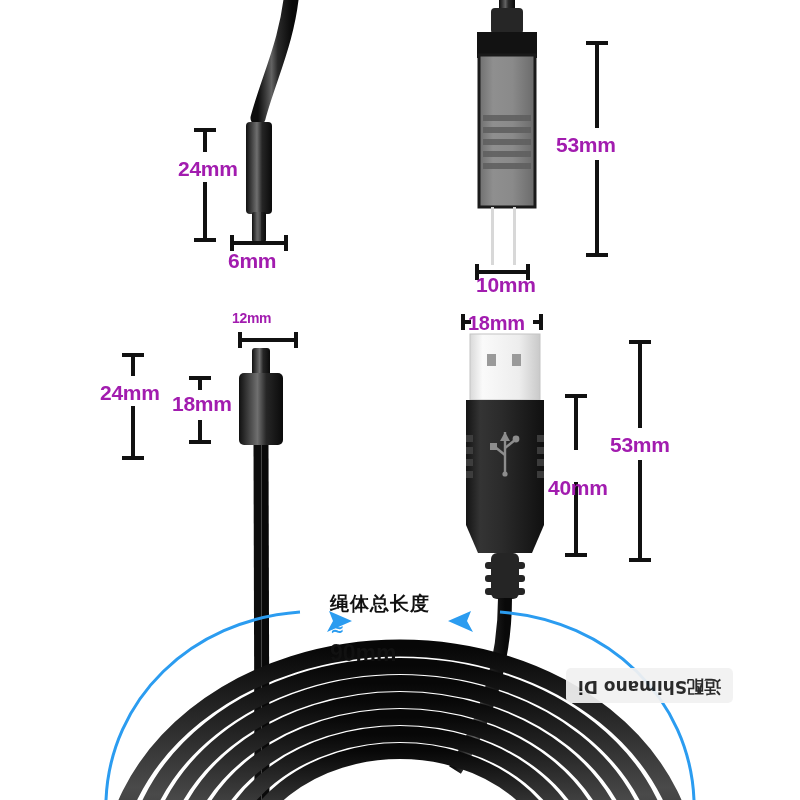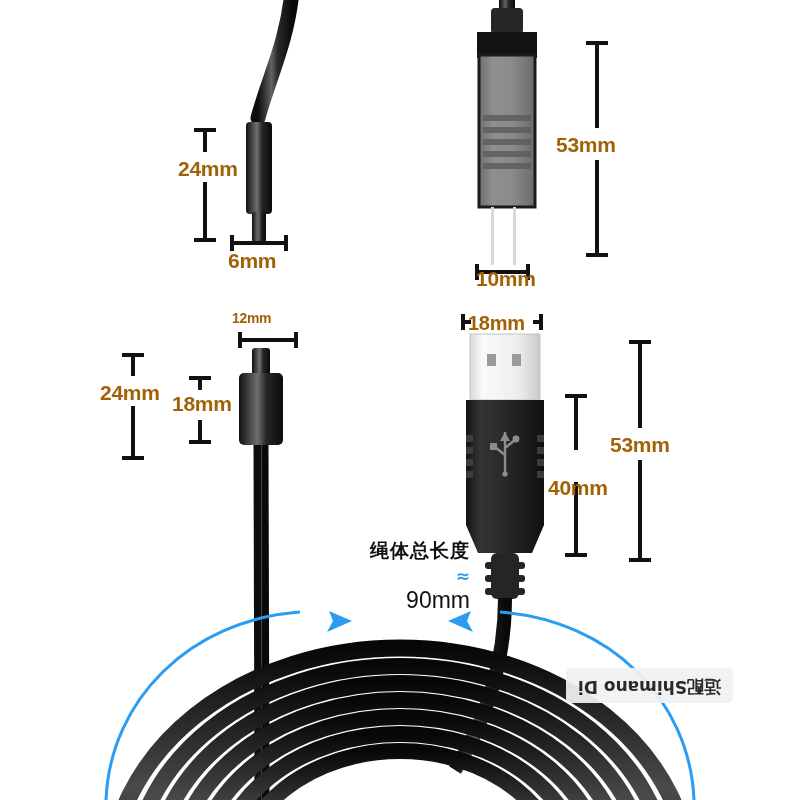--- a/index.html
+++ b/index.html
@@ -11,53 +11,53 @@
     position:relative;
   }
   #stage{position:absolute;inset:0;width:800px;height:800px;}
   .svgroot{position:absolute;left:0;top:0;width:800px;height:800px;}
 
   
   .dimlabel{
     position:absolute;
     font-family:"Liberation Sans","DejaVu Sans",sans-serif;
     font-weight:bold;
-    color:#a16207;
+    color:#a21caf;
     white-space:nowrap;
     letter-spacing:-0.3px;
     line-height:1;
   }
   .dim-24a{left:178px;top:158px;font-size:21px;}
   .dim-6{left:228px;top:250px;font-size:21px;text-align:right;}
   .dim-53a{left:556px;top:134px;font-size:21px;}
-  .dim-10{left:476px;top:268px;font-size:21px;text-align:right;}
+  .dim-10{left:476px;top:274px;font-size:21px;text-align:right;}
   .dim-12{left:232px;top:311px;font-size:14px;}
   .dim-24b{left:100px;top:382px;font-size:21px;}
   .dim-18v{left:172px;top:393px;font-size:21px;}
   .dim-18h{left:468px;top:313px;font-size:20px;}
   .dim-40{left:548px;top:477px;font-size:21px;}
   .dim-53b{left:610px;top:434px;font-size:21px;}
 
   
   .callout{
     position:absolute;
-    left:330px;top:538px;
+    left:330px;top:591px;
     width:140px;
-    text-align:right;
+    text-align:left;
     color:#111;
   }
   .callout .cn{
     font-size:19px;font-weight:bold;letter-spacing:1px;
     font-family:"DejaVu Sans","Liberation Sans",sans-serif;
   }
   .callout .approx{
     font-size:17px;font-weight:bold;color:#2b9cf0;margin-top:2px;
     font-family:"DejaVu Sans","Liberation Sans",sans-serif;
   }
-  .callout .len{font-size:23px;font-weight:normal;margin-top:1px;}
+  .callout .len{font-size:23px;font-weight:bold;margin-top:1px;}
 
   
   .watermark{
     position:absolute;
     left:566px;top:668px;
     padding:5px 12px 7px 12px;
     background:#f2f2f2;
     border-radius:5px;
     transform:rotate(180deg);
     font-family:"DejaVu Sans","Liberation Sans",sans-serif;

